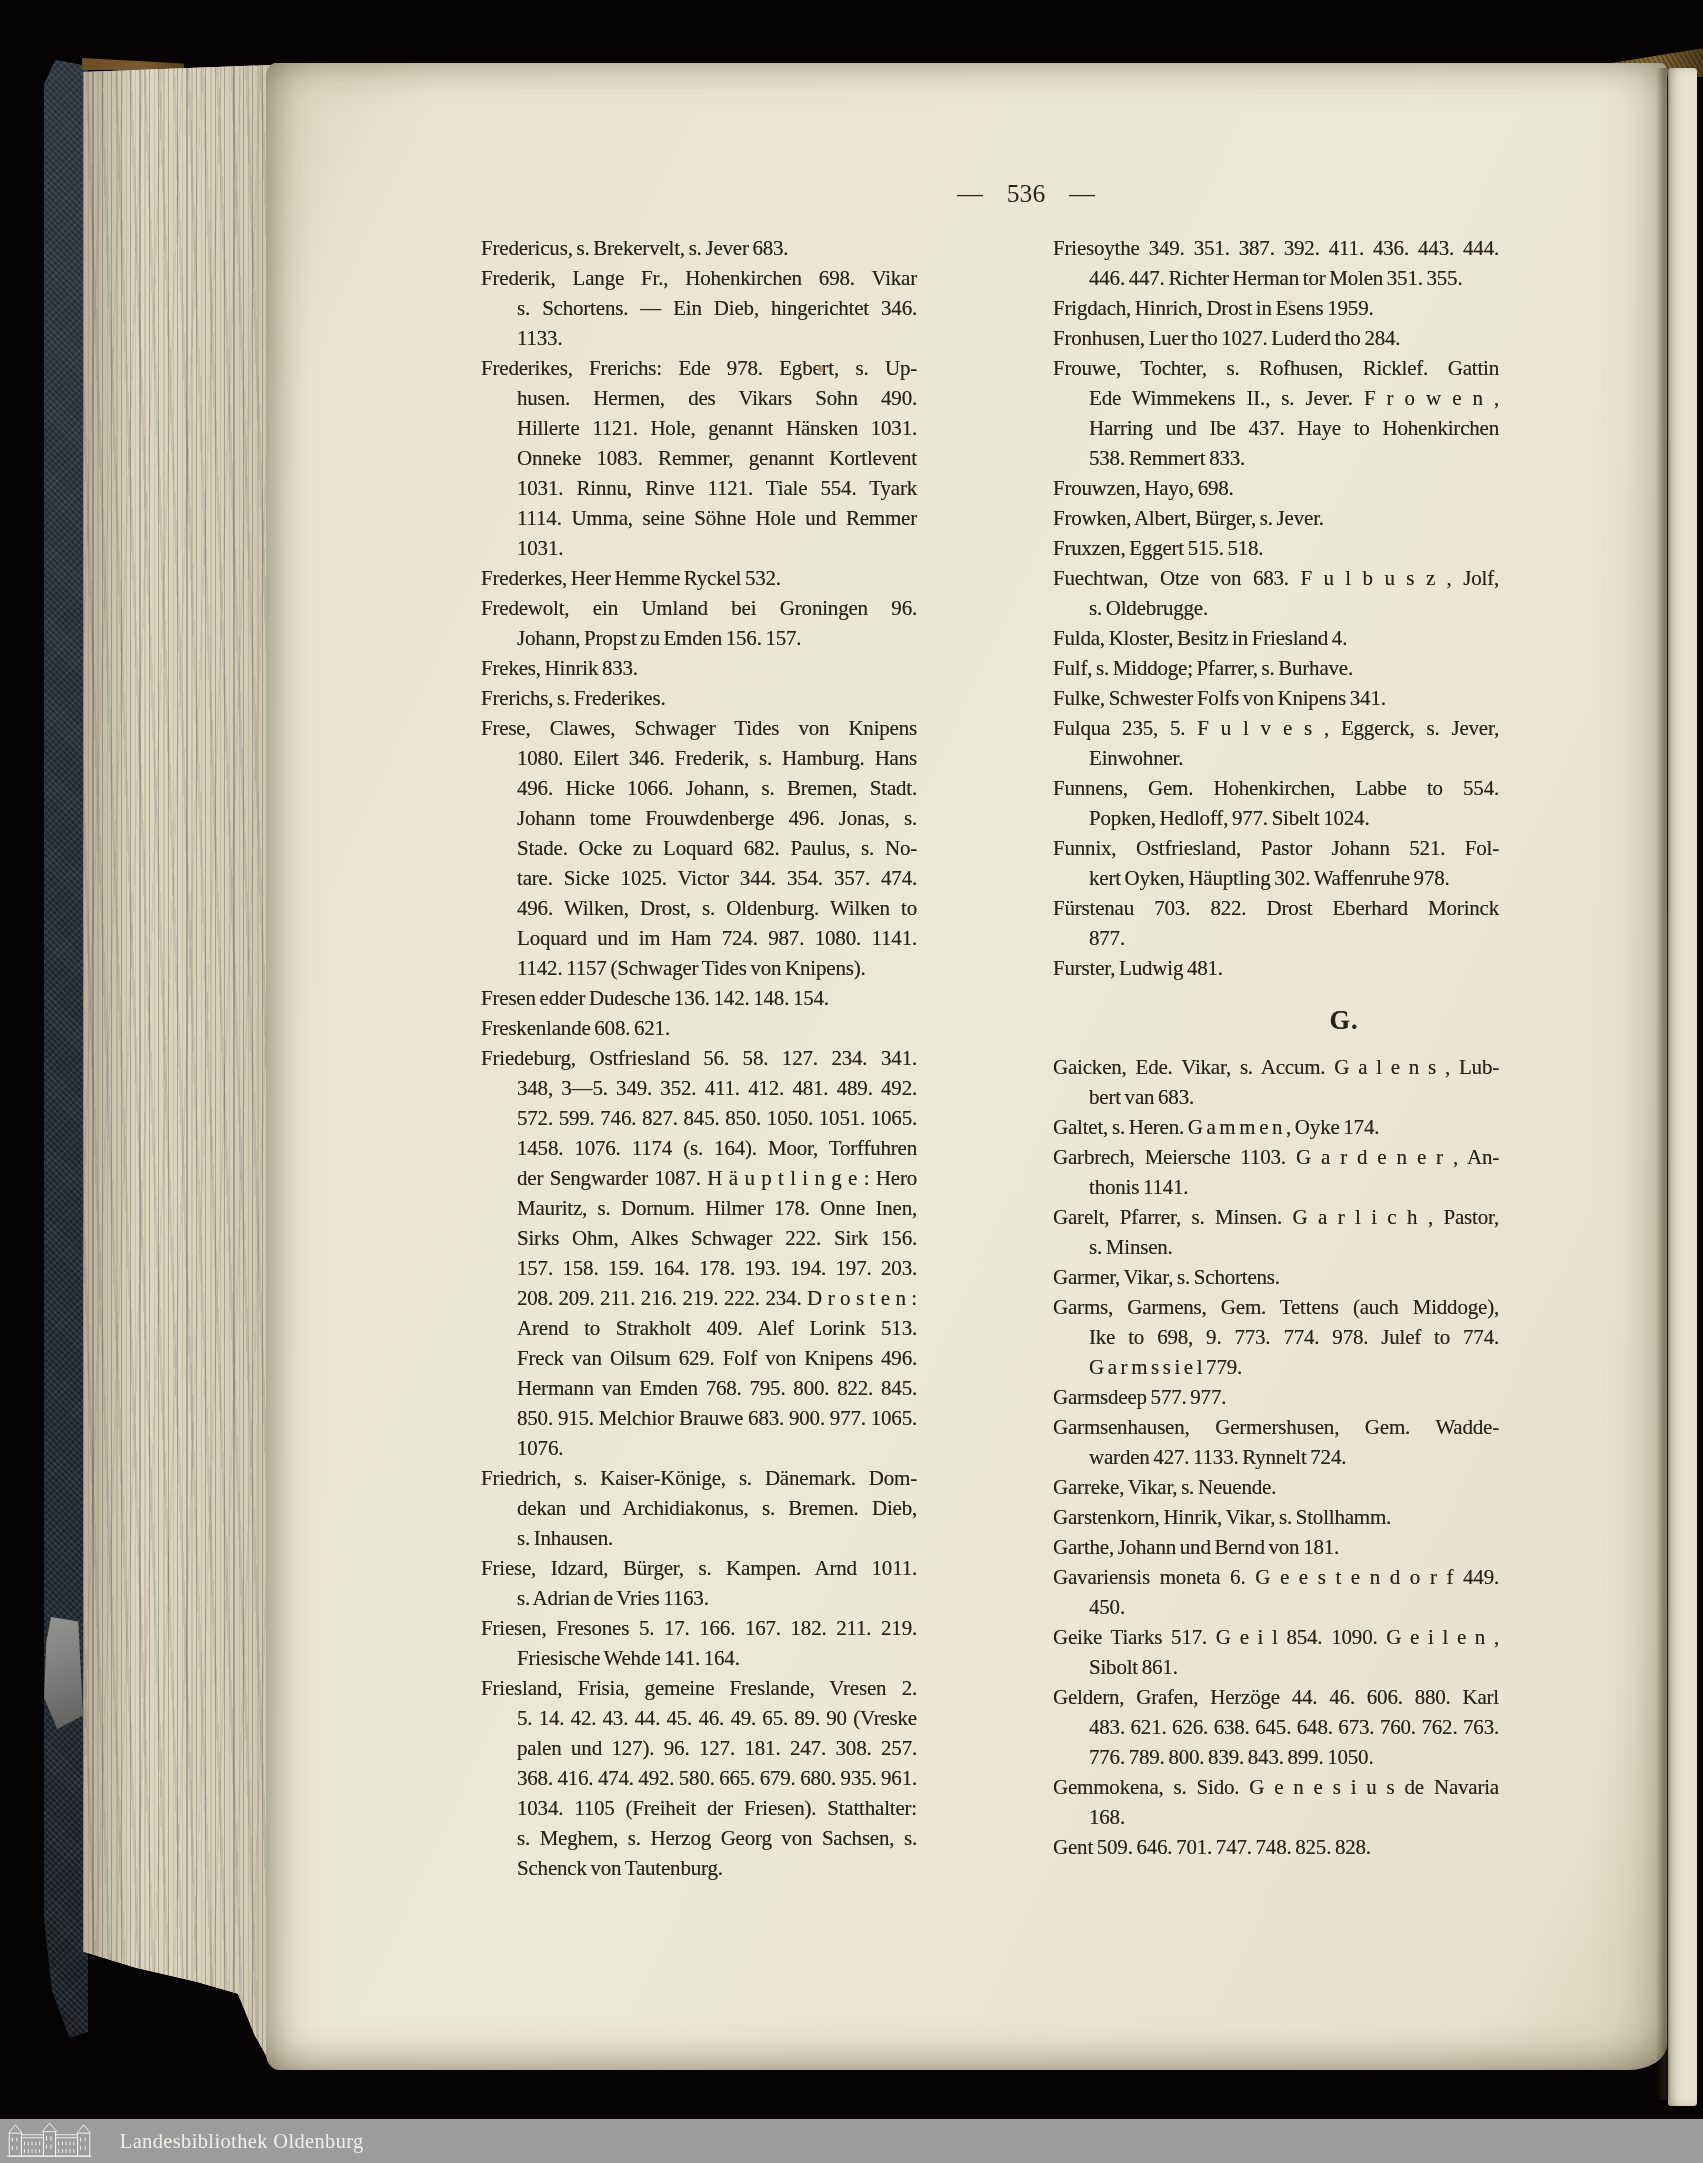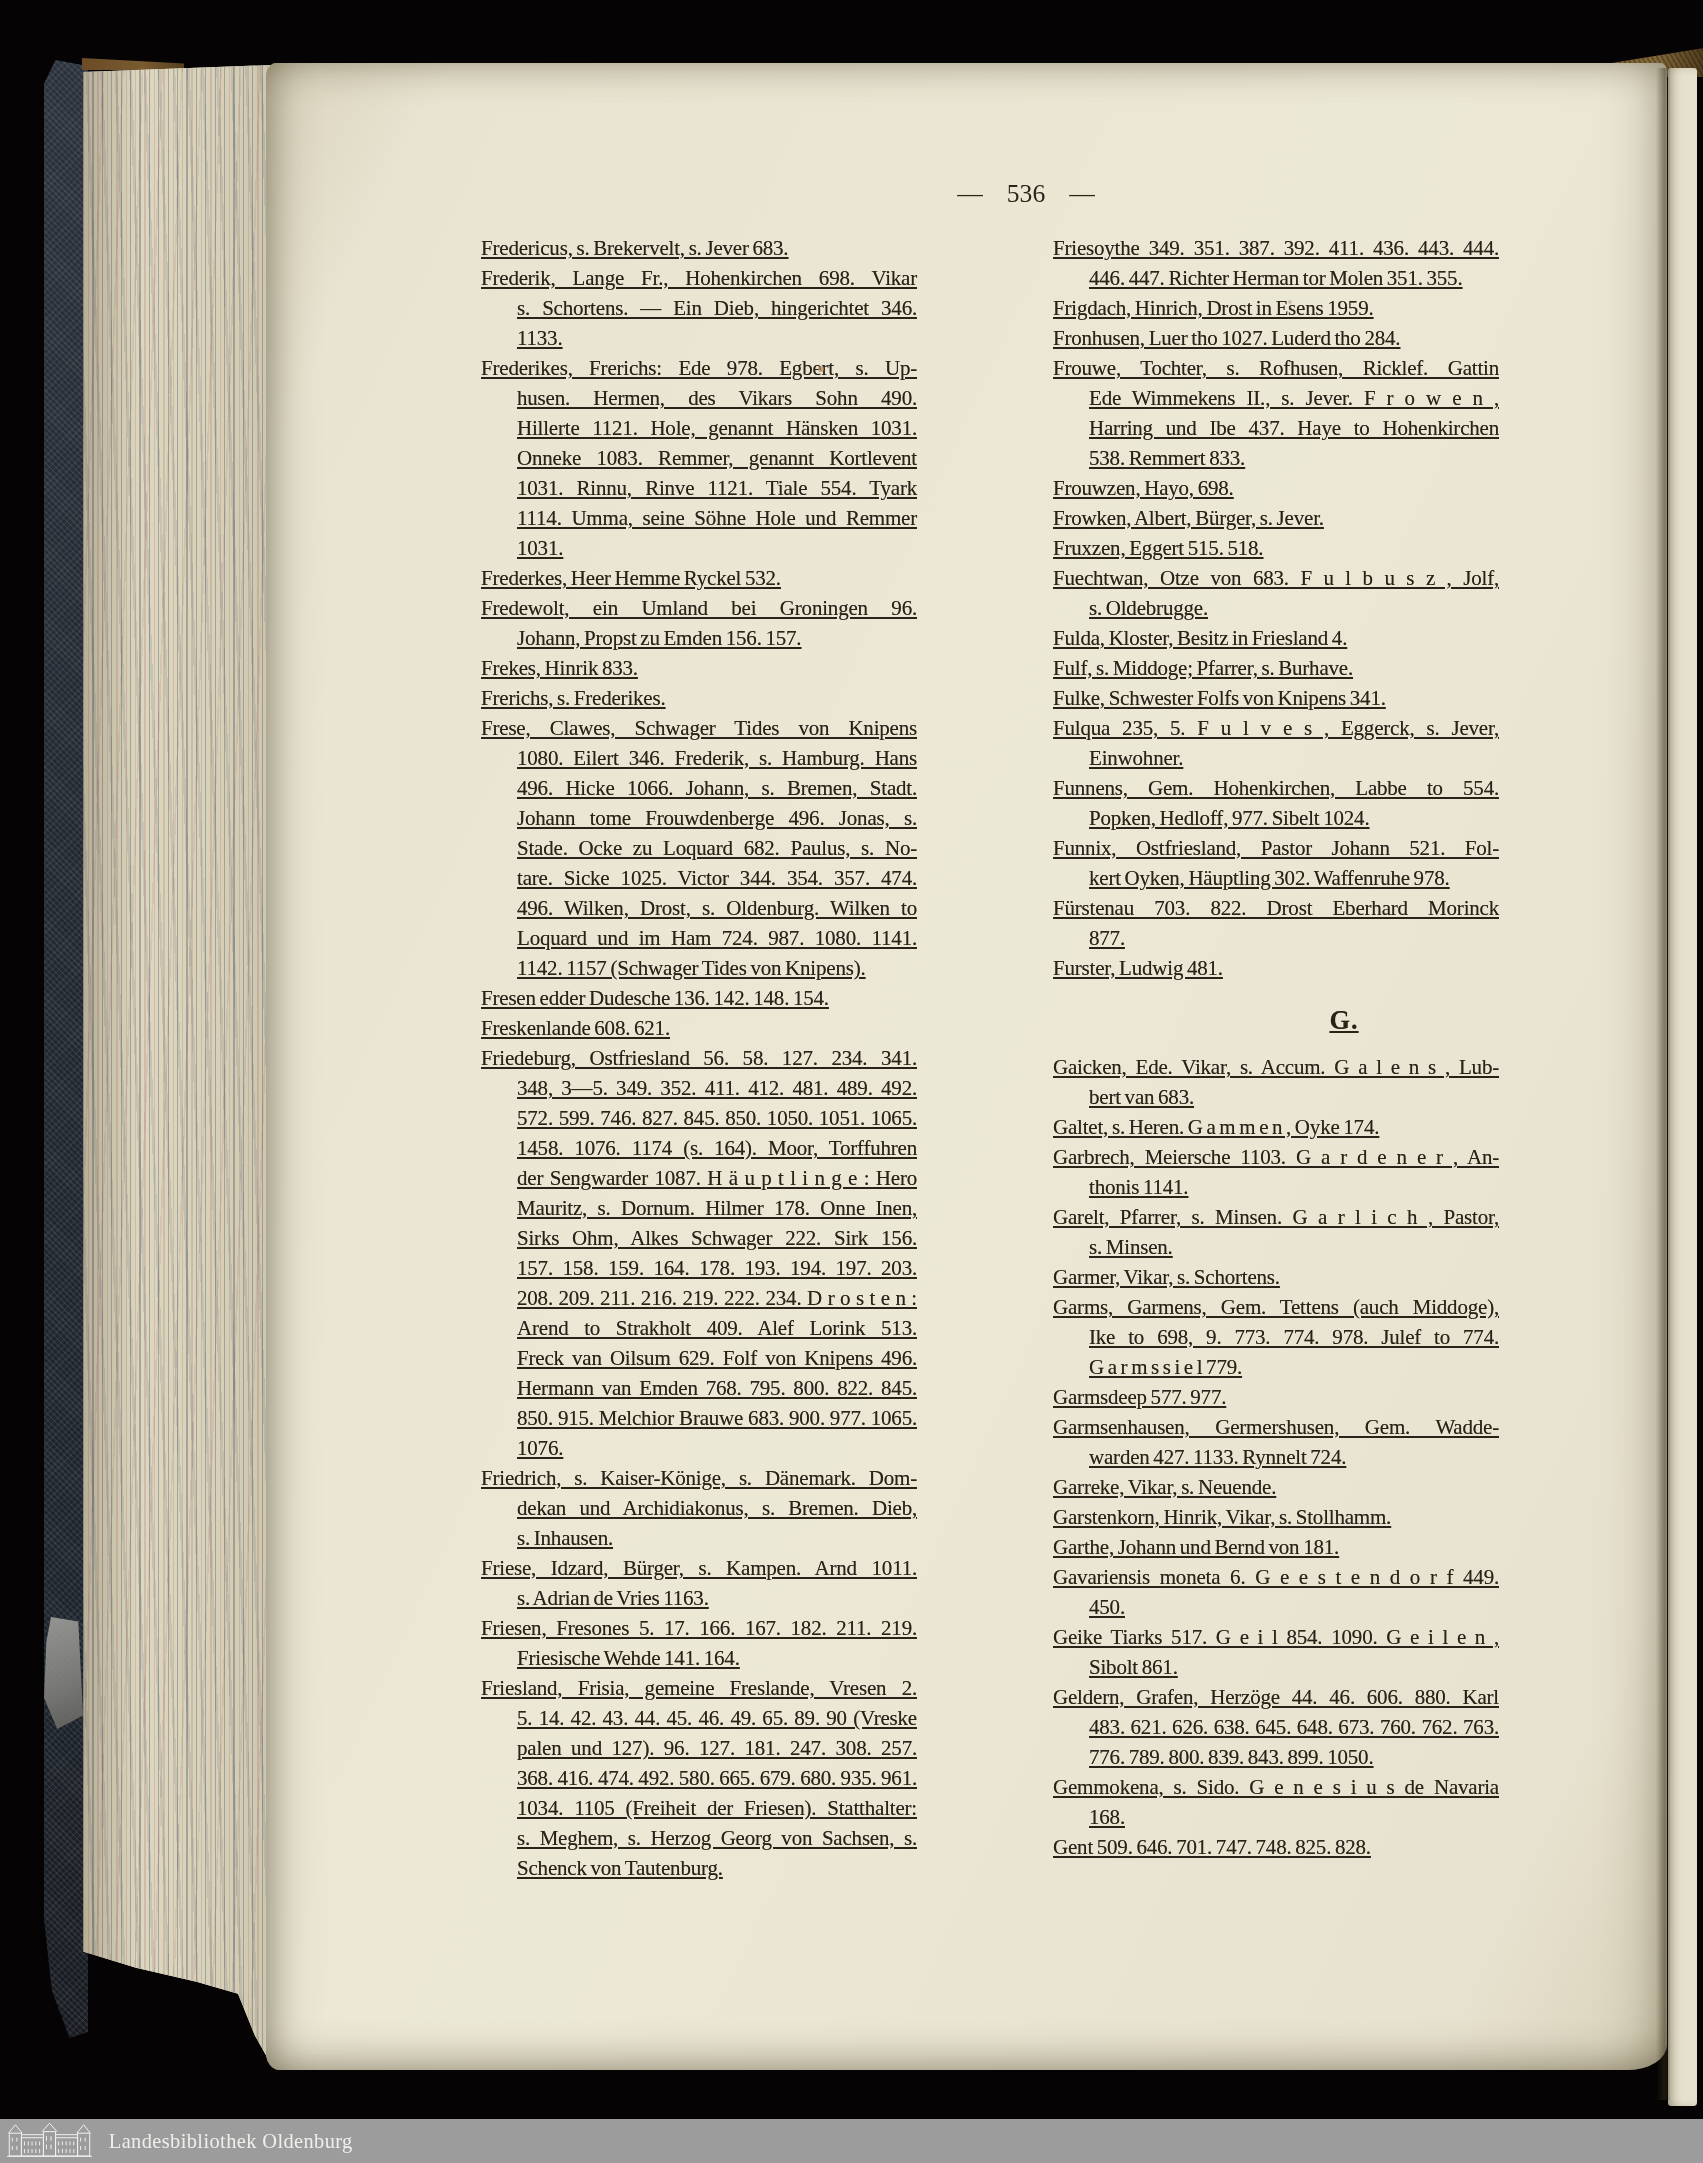--- a/index.html
+++ b/index.html
@@ -80,21 +80,20 @@
     position:absolute;top:179px;left:941px;width:170px;
     display:flex;align-items:center;justify-content:center;gap:24px;
     font-size:25.6px;color:#2c251c;
   }
   .col{
     position:absolute;top:233px;
     font-size:21px;line-height:30px;
     letter-spacing:-0.2px;word-spacing:-1.3px;
     color:#292219;
     text-shadow:0 0 0.4px rgba(45,35,25,.55);
-    text-decoration:underline;
   }
   .col-left{left:481px;width:436px;}
   .col-right{left:1053px;width:446px;}
   .line{min-height:30px;}
   .line.ind{padding-left:36px;}
   .line.just{text-align:justify;text-align-last:justify;}
   .sec-heading{
     margin:22px 0 17px;
     text-align:center;
     padding-left:136px;
@@ -103,21 +102,21 @@
   .speck{position:absolute;border-radius:50%;}
 
   
   .footer{
     position:absolute;left:0;bottom:0;width:1704px;height:45px;
     background:#9c9c9c;
     display:flex;align-items:center;
   }
   .footer .logo{margin-left:6.8px;flex:0 0 auto;}
   .footer .lib-name{
-    margin-left:17px;
+    margin-left:28px;
     font-size:20.4px;color:#efefec;letter-spacing:0.4px;
   }
 </style>
 </head>
 <body>
 
 <div class="photo">
 
   <div class="cover-strip"></div>
   <div class="cover-top-left"></div>

